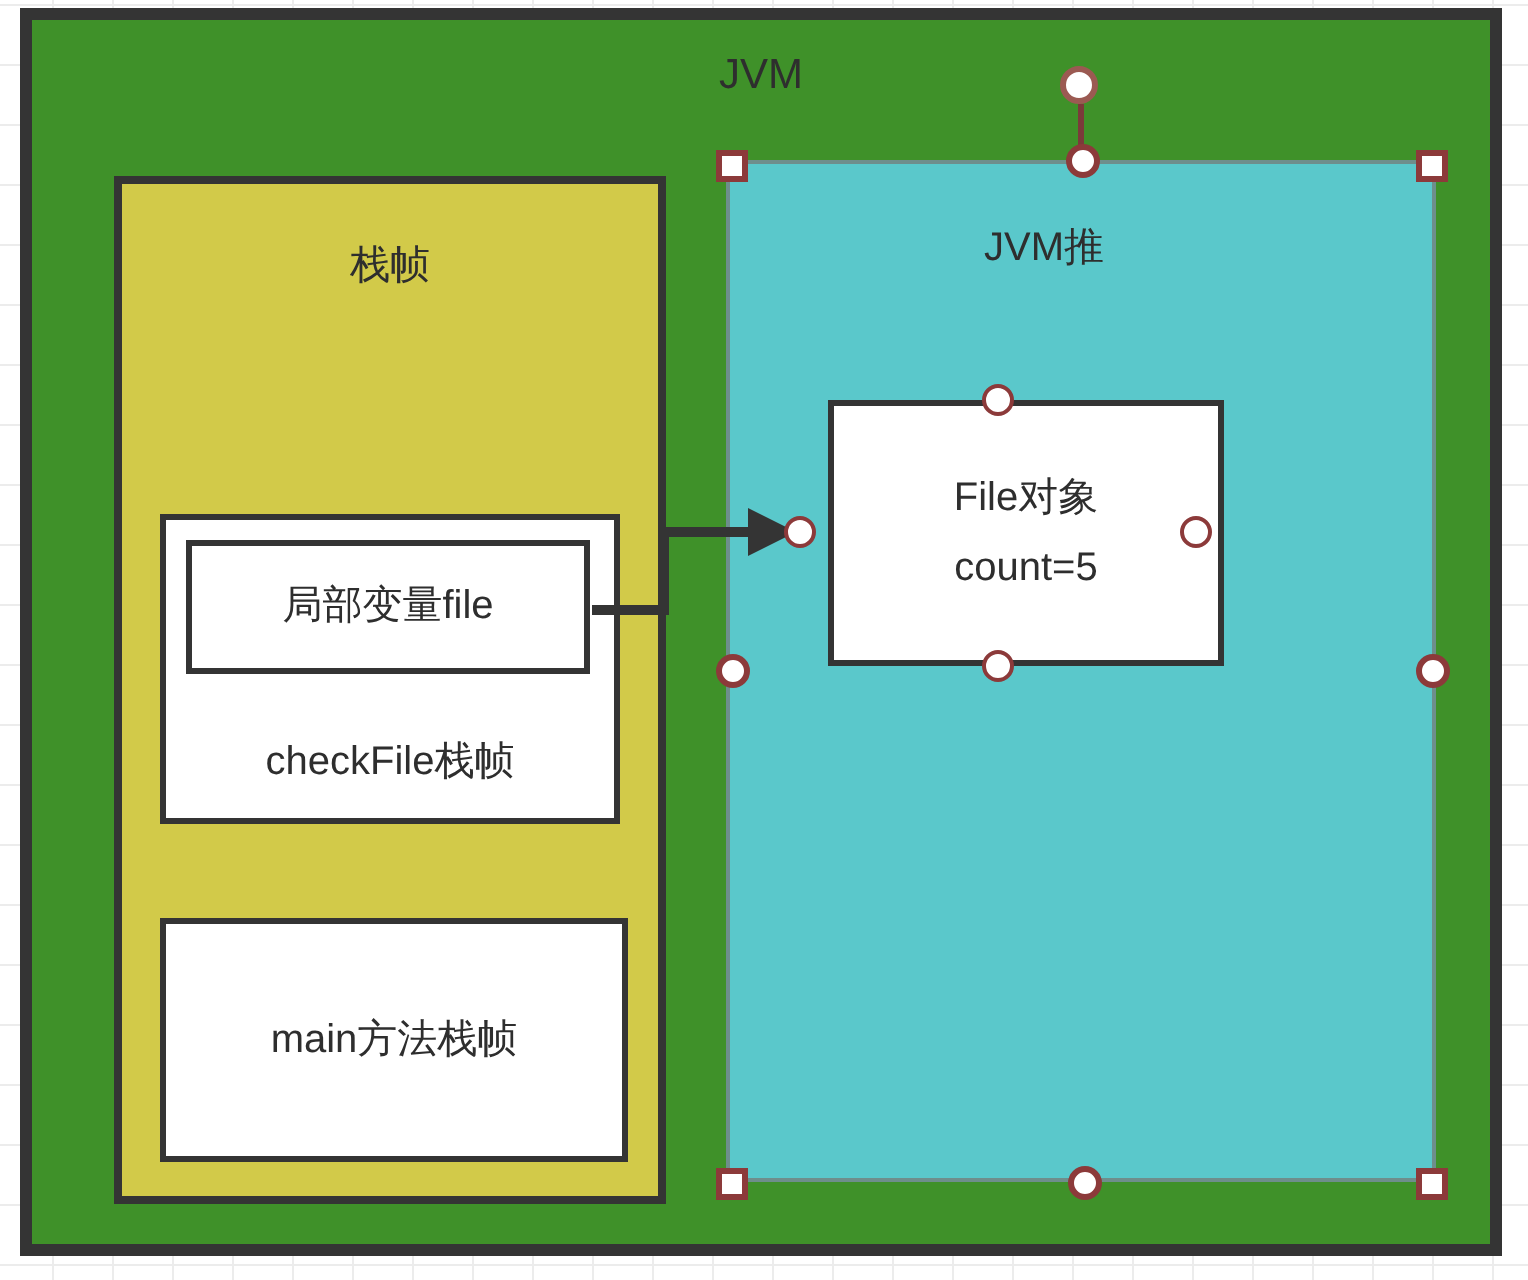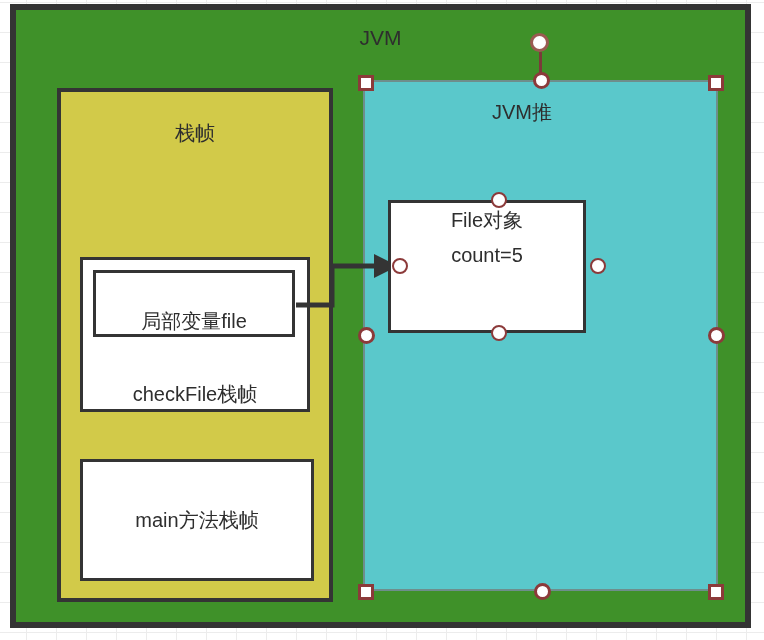--- a/index.html
+++ b/index.html
@@ -38,39 +38,39 @@
   .stack-box{
     left:57px;top:88px;width:276px;height:514px;
     background:#d2ca49;border:4px solid #343434;
   }
   .stack-label{left:57px;top:121px;width:276px;}
 
   .heap-box{
     left:363px;top:80px;width:355px;height:511px;
     background:#5ac8cb;border:2px solid #6e8e8c;
   }
-  .heap-label{left:363px;top:100px;width:318px;}
+  .heap-label{left:363px;top:112px;width:318px;}
 
   .white-box{
     background:#ffffff;border:3px solid #343434;
   }
   .checkfile-box{left:80px;top:257px;width:230px;height:155px;}
-  .checkfile-label{left:80px;top:369px;width:230px;margin-top:13px;}
+  .checkfile-label{left:80px;top:369px;width:230px;}
 
   .localvar-box{
     left:93px;top:270px;width:202px;height:67px;
-    display:flex;align-items:flex-end;justify-content:center;
+    display:flex;align-items:center;justify-content:center;
   }
   .main-box{
     left:80px;top:445px;width:234px;height:122px;
     display:flex;align-items:center;justify-content:center;margin-top:14px;
   }
   .fileobj-box{
-    left:388px;top:200px;width:198px;height:133px;
-    display:flex;flex-direction:column;align-items:center;
+    left:414px;top:200px;width:198px;height:133px;
+    display:flex;flex-direction:column;align-items:center;justify-content:center;
   }
   .fileobj-box .lbl{line-height:35px;}
 
   
   .arrow-svg{left:290px;top:240px;width:130px;height:80px;overflow:visible;}
 
   
   .handle-sq{
     width:16px;height:16px;
     background:#ffffff;border:3px solid #8c3a3a;

